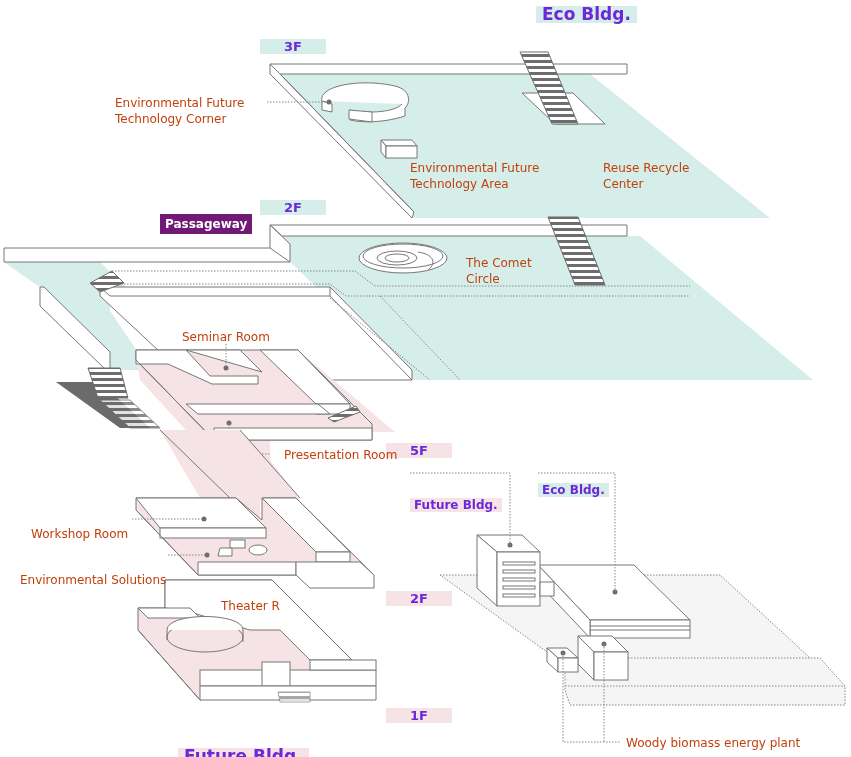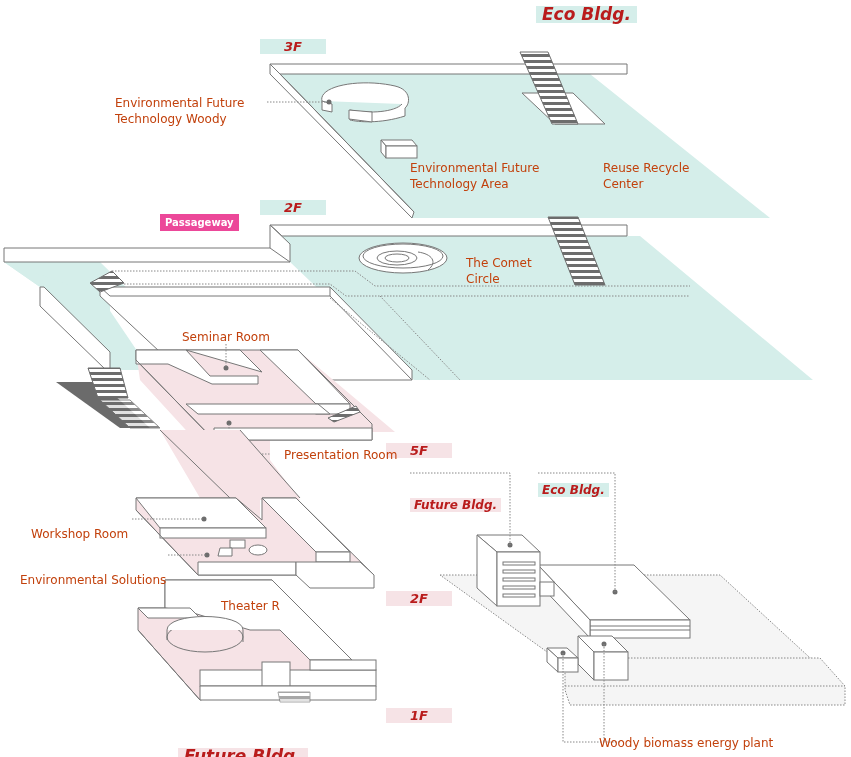--- a/index.html
+++ b/index.html
@@ -1,25 +1,25 @@
 <!DOCTYPE html>
 <html><head>
 <meta charset="utf-8">
 <style>
   html,body{margin:0;padding:0;background:#fff;}
   body{width:851px;height:757px;position:relative;overflow:hidden;font-family:"DejaVu Sans","Liberation Sans",sans-serif;}
   svg{position:absolute;left:0;top:0;}
   .lbl{position:absolute;font-size:12px;color:#c2410c;line-height:16px;white-space:nowrap;}
-  .tag{position:absolute;font-weight:bold;color:#b91c1c;padding:0 6px;line-height:1;font-style:italic;}
+  .tag{position:absolute;font-weight:bold;color:#6d28d9;padding:0 6px;line-height:1;}
   .tag-eco{background:#d5eeea;}
   .tag-fut{background:#f6e3e6;margin-top:15px;}
   .big{font-size:17px;}
   .floor{font-size:13px;padding:1px 24px;}
   .small{font-size:12px;padding:1px 4px;}
-  .pass{position:absolute;background:#ec4899;color:#fff;font-weight:bold;font-size:10px;padding:3px 5px;}
+  .pass{position:absolute;background:#701a75;color:#fff;font-weight:bold;font-size:12px;padding:3px 5px;}
 </style>
 </head>
 <body>
 
 <svg width="851" height="757" viewBox="0 0 851 757">
   <defs>
     <pattern id="stairs" width="6" height="6" patternUnits="userSpaceOnUse">
       <rect width="6" height="6" fill="#fff"></rect>
       <rect width="6" height="3" fill="#6d6d6d"></rect>
     </pattern>
@@ -189,21 +189,21 @@
 <div class="tag tag-eco floor" style="left:260px;top:39px;">3F</div>
 <div class="tag tag-eco floor" style="left:260px;top:200px;">2F</div>
 <div class="tag tag-fut floor" style="left:386px;top:428px;">5F</div>
 <div class="tag tag-fut floor" style="left:386px;top:576px;">2F</div>
 <div class="tag tag-fut floor" style="left:386px;top:693px;">1F</div>
 
 <div class="pass" style="left:160px;top:214px;">Passageway</div>
 
 <div class="lbl" style="left:115px;top:95px;text-align:left;">
   <div>Environmental Future</div>
-  <div>Technology Woody</div>
+  <div>Technology Corner</div>
 </div>
 <div class="lbl" style="left:410px;top:160px;">
   <div>Environmental Future</div>
   <div>Technology Area</div>
 </div>
 <div class="lbl" style="left:603px;top:160px;">
   <div>Reuse Recycle</div>
   <div>Center</div>
 </div>
 <div class="lbl" style="left:466px;top:255px;">
@@ -212,13 +212,13 @@
 </div>
 
 <div class="lbl" style="left:182px;top:329px;">Seminar Room</div>
 <div class="lbl" style="left:284px;top:447px;">Presentation Room</div>
 <div class="lbl" style="left:31px;top:526px;">Workshop Room</div>
 <div class="lbl" style="left:20px;top:549px;margin-top:23px;">Environmental Solutions</div>
 <div class="lbl" style="left:221px;top:598px;">Theater R</div>
 
 <div class="tag tag-fut small" style="left:410px;top:483px;">Future Bldg.</div>
 <div class="tag tag-eco small" style="left:538px;top:483px;">Eco Bldg.</div>
-<div class="lbl" style="left:599px;top:735px;text-align:center;">Woody biomass energy plant</div>
+<div class="lbl" style="left:626px;top:735px;text-align:center;">Woody biomass energy plant</div>
 
 </body></html>

